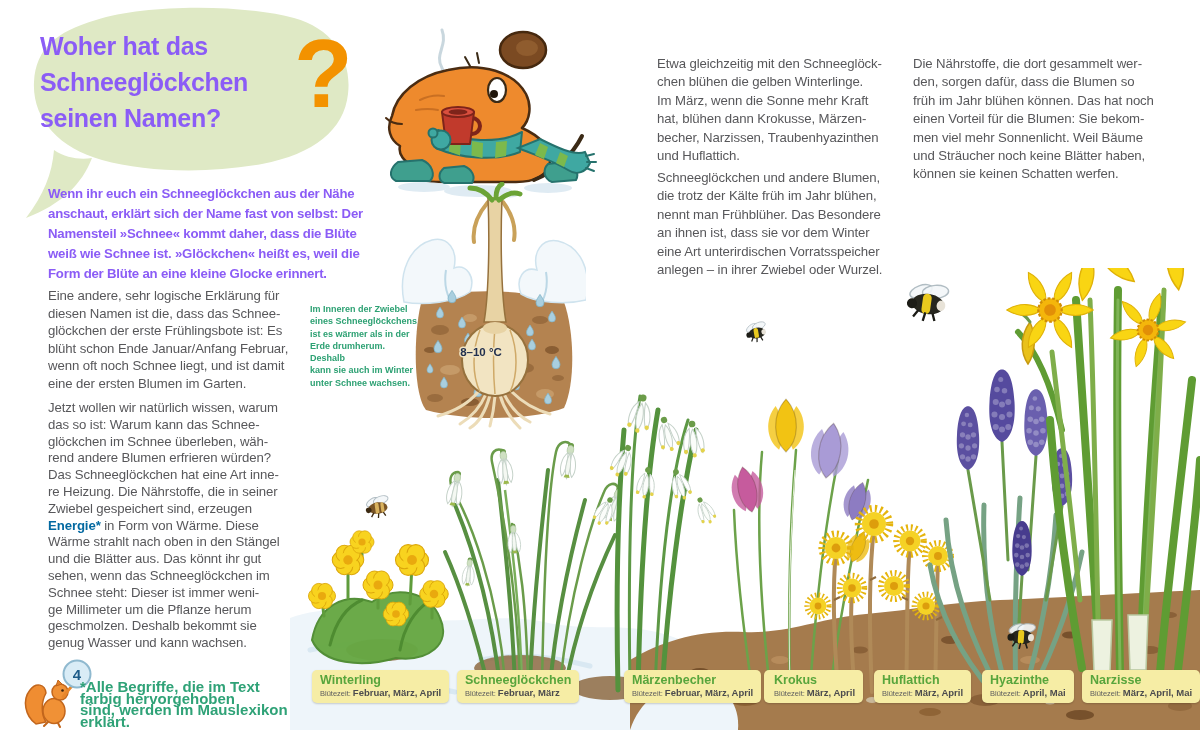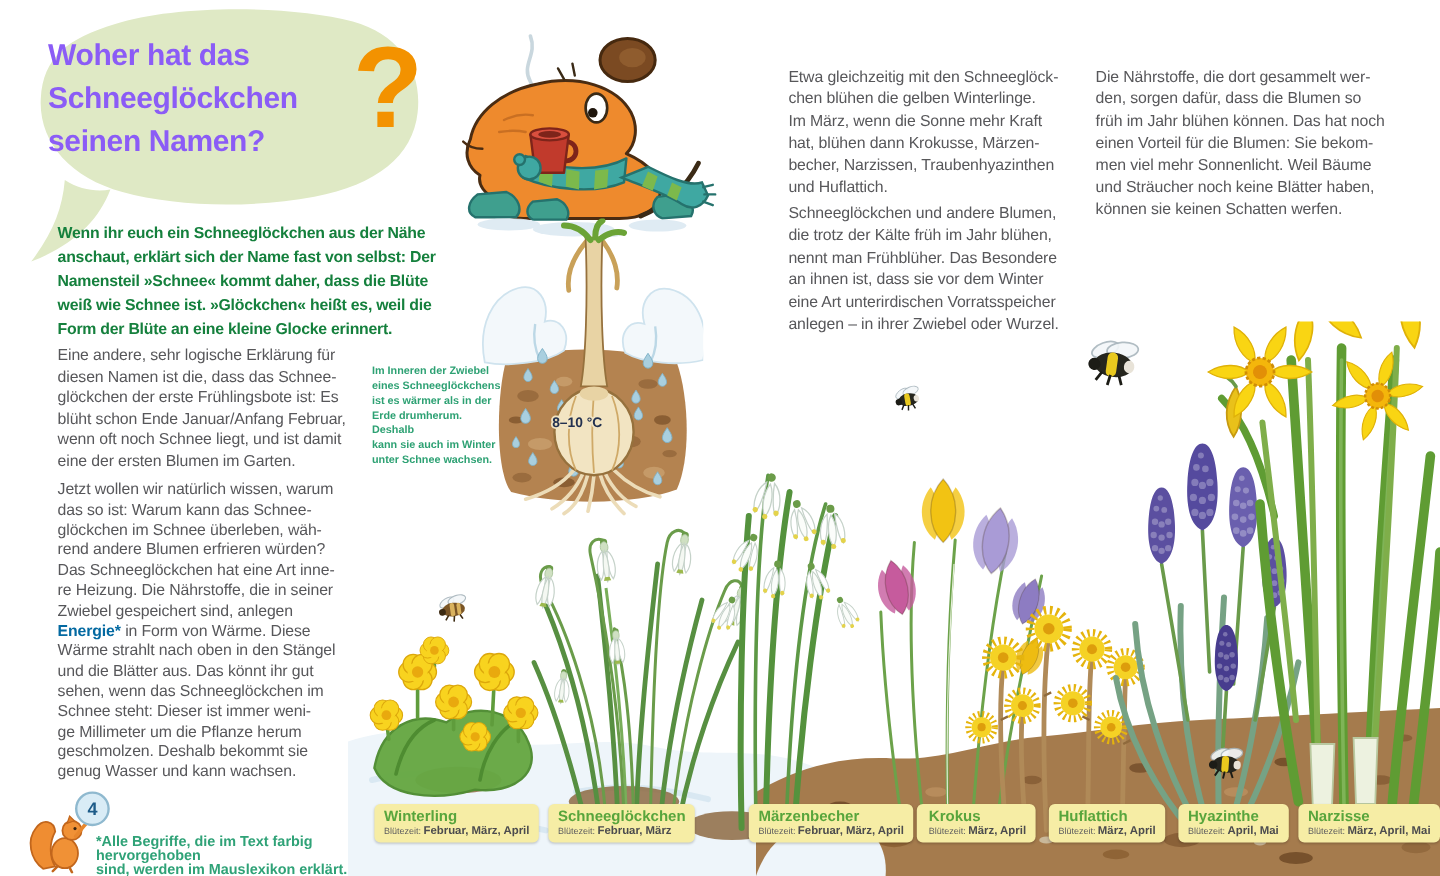--- a/index.html
+++ b/index.html
@@ -7,21 +7,21 @@
         font-family:"Liberation Sans",sans-serif;color:#57575a;}
   .abs{position:absolute;}
   .txt{white-space:pre-line;}
   
   #bubble-svg{left:14px;top:0px;}
   #title-block{left:40px;top:28px;width:292px;text-align:left;
     font-weight:bold;font-size:25px;line-height:36px;color:#8b5cf6;letter-spacing:-0.3px;}
   #qmark{left:294px;top:18px;font-size:96px;line-height:112px;font-weight:bold;color:#f39200;}
   
   .intro{left:48px;top:184px;width:352px;font-size:13.2px;line-height:20px;
-    font-weight:bold;color:#15803d;letter-spacing:-0.2px;}
+    font-weight:bold;color:#8b5cf6;letter-spacing:-0.2px;}
   .para{font-size:13.2px;color:#57575a;letter-spacing:-0.1px;}
   #para2{left:48px;top:287px;width:290px;line-height:17.6px;}
   #para3{left:48px;top:400px;width:290px;line-height:16.8px;}
   .energie{color:#0369a1;font-weight:bold;}
   #midcol1{left:657px;top:55px;width:262px;line-height:18.4px;}
   #midcol2{left:657px;top:169px;width:262px;line-height:18.4px;}
   #rightcol{left:913px;top:55px;width:264px;line-height:18.4px;}
   
   #bulb-caption{left:310px;top:303px;width:110px;font-size:9px;line-height:12.3px;
     font-weight:bold;color:#2da173;}
@@ -29,21 +29,21 @@
     font-weight:bold;color:#2da173;}
   
   .flower-label{position:absolute;top:670px;background:#f6eda5;border-radius:5px;
     padding:3px 8px 4px 8px;box-shadow:0 1px 2px rgba(0,0,0,.18);white-space:nowrap;}
   .flower-label .fname{font-size:12.5px;font-weight:bold;color:#58a53c;line-height:14px;}
   .flower-label .season{font-size:9.5px;font-weight:bold;color:#4c4c4e;line-height:11px;}
   .flower-label .bz{font-size:7.5px;font-weight:normal;color:#5d5d5f;margin-right:2px;}
   #lbl0{left:312px;} #lbl1{left:457px;} #lbl2{left:624px;} #lbl3{left:764px;padding-left:10px;}
   #lbl4{left:874px;} #lbl5{left:982px;} #lbl6{left:1082px;}
   
-  #footnote{left:80px;top:696px;width:220px;font-size:12px;line-height:11.5px;
+  #footnote{left:80px;top:681px;width:220px;font-size:15px;line-height:11.5px;
     font-weight:bold;color:#2fa277;}
   svg{display:block;}
   #temp-label{font-size:11.5px;font-weight:bold;fill:#22304f;
     paint-order:stroke;stroke:#f2e4c2;stroke-width:3px;}
   #page-num-text{font-size:15px;font-weight:bold;fill:#1d5b88;}
 </style>
 </head>
 <body>
 
 <div id="page">
@@ -106,21 +106,21 @@
 glöckchen der erste Frühlingsbote ist: Es
 blüht schon Ende Januar/Anfang Februar,
 wenn oft noch Schnee liegt, und ist damit
 eine der ersten Blumen im Garten.</div>
   <div id="para3" class="abs para txt"><span>Jetzt wollen wir natürlich wissen, warum
 das so ist: Warum kann das Schnee-
 glöckchen im Schnee überleben, wäh-
 rend andere Blumen erfrieren würden?
 Das Schneeglöckchen hat eine Art inne-
 re Heizung. Die Nährstoffe, die in seiner
-Zwiebel gespeichert sind, anlegen
+Zwiebel gespeichert sind, erzeugen
 </span><span class="energie">Energie*</span><span> in Form von Wärme. Diese
 Wärme strahlt nach oben in den Stängel
 und die Blätter aus. Das könnt ihr gut
 sehen, wenn das Schneeglöckchen im
 Schnee steht: Dieser ist immer weni-
 ge Millimeter um die Pflanze herum
 geschmolzen. Deshalb bekommt sie
 genug Wasser und kann wachsen.</span></div>
 
   <div id="bulb-caption" class="abs txt">Im Inneren der Zwiebel

